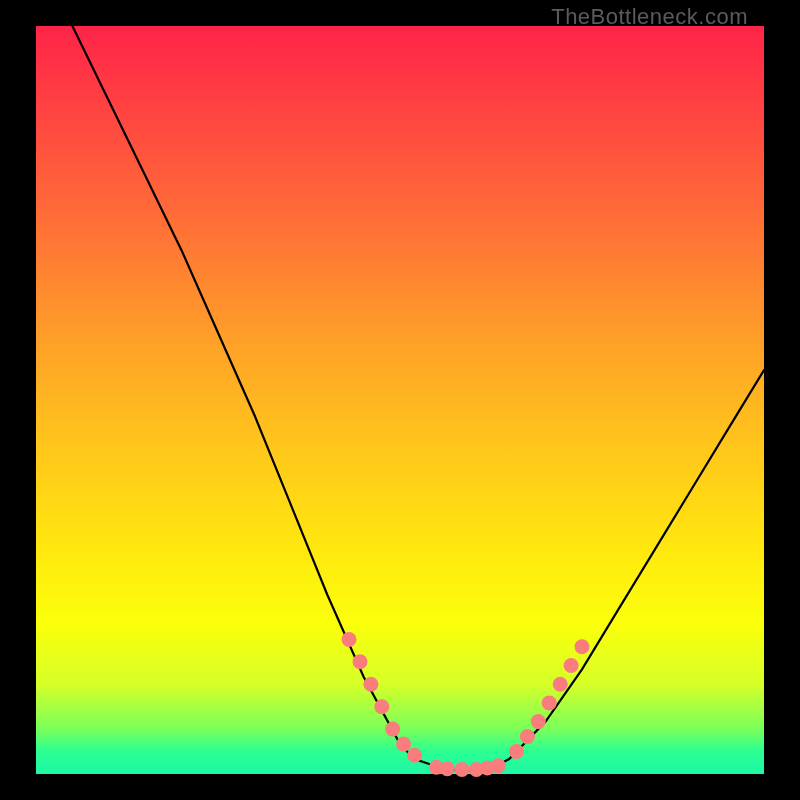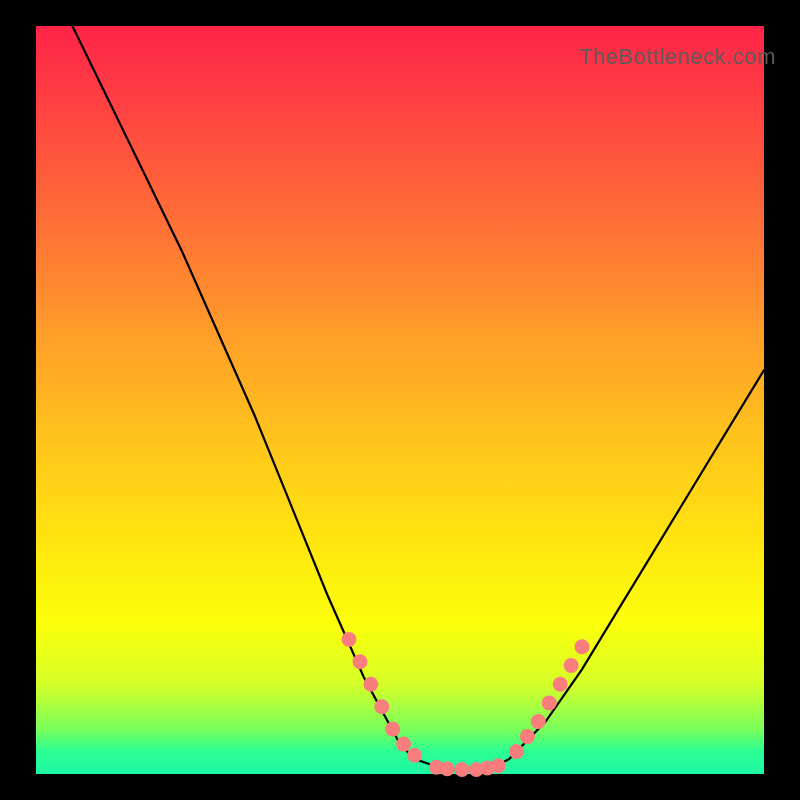--- a/index.html
+++ b/index.html
@@ -27,27 +27,26 @@
       #fbff0a 80%,
       #d6ff28 88%,
       #79ff5a 94%,
       #2bff92 97%,
       #1ef7a6 100%
     );
   }
   .attribution {
     position: absolute;
     top: 4px;
-    right: 24px;
+    right: 52px;
     font-family: Arial, Helvetica, sans-serif;
     font-size: 22px;
     color: #5b5b5b;
     letter-spacing: 0.5px;
     font-weight: 500;
-    margin-top: 40px;
   }
   svg.curve {
     position: absolute;
     left: 0;
     top: 0;
   }
 </style>
 </head>
 <body>
 

